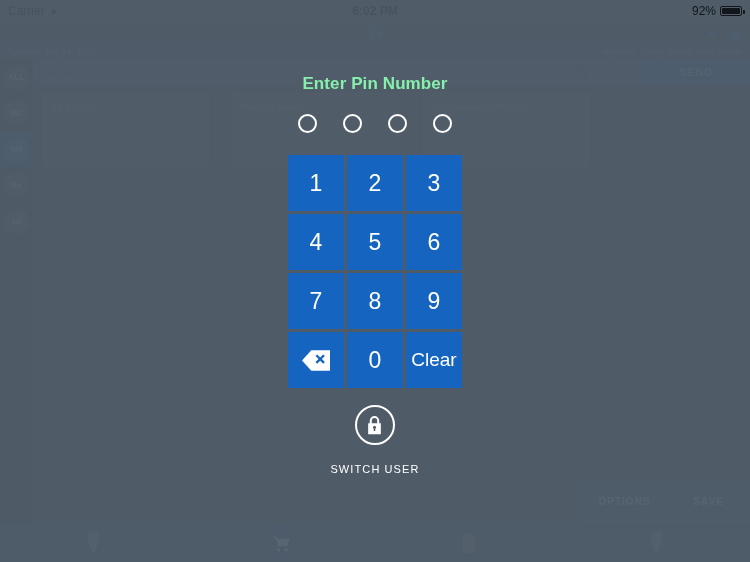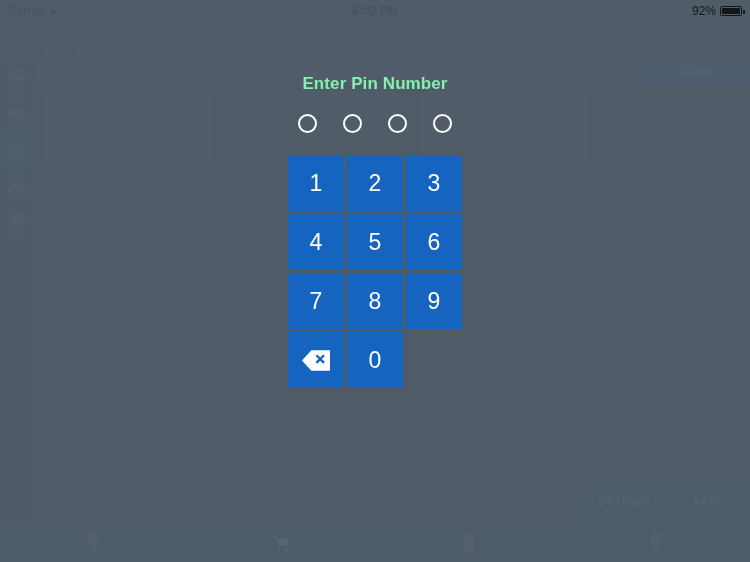--- a/index.html
+++ b/index.html
@@ -313,16 +313,25 @@
         <div class="key">7</div>
         <div class="key">8</div>
         <div class="key">9</div>
         <div class="key">
           <svg width="28" height="21" viewBox="0 0 30 22" fill="#ffffff">
             <path d="M10 0h20v22H10L0 11z"></path>
             <path d="M14.5 6.3l1.8-1.8 3.2 3.2 3.2-3.2 1.8 1.8L21.3 9.5l3.2 3.2-1.8 1.8-3.2-3.2-3.2 3.2-1.8-1.8 3.2-3.2z" fill="#1565c0"></path>
           </svg>
         </div>
         <div class="key">0</div>
-      </div>
+        <div class="key small">Clear</div>
+      </div>
+    <div class="lock-wrap">
+      <div class="lock-circle">
+        <svg width="19" height="21" viewBox="0 0 24 26" fill="#ffffff">
+          <path d="M18 10V7a6 6 0 10-12 0v3H4v14h16V10h-2zM8.6 7a3.4 3.4 0 016.8 0v3H8.6V7zM13 17.2V20h-2v-2.8a2 2 0 112 0z"></path>
+        </svg>
+      </div>
+      <div class="switch-user">SWITCH USER</div>
+    </div>
   </div>
 
 </div>
 
 </body></html>

